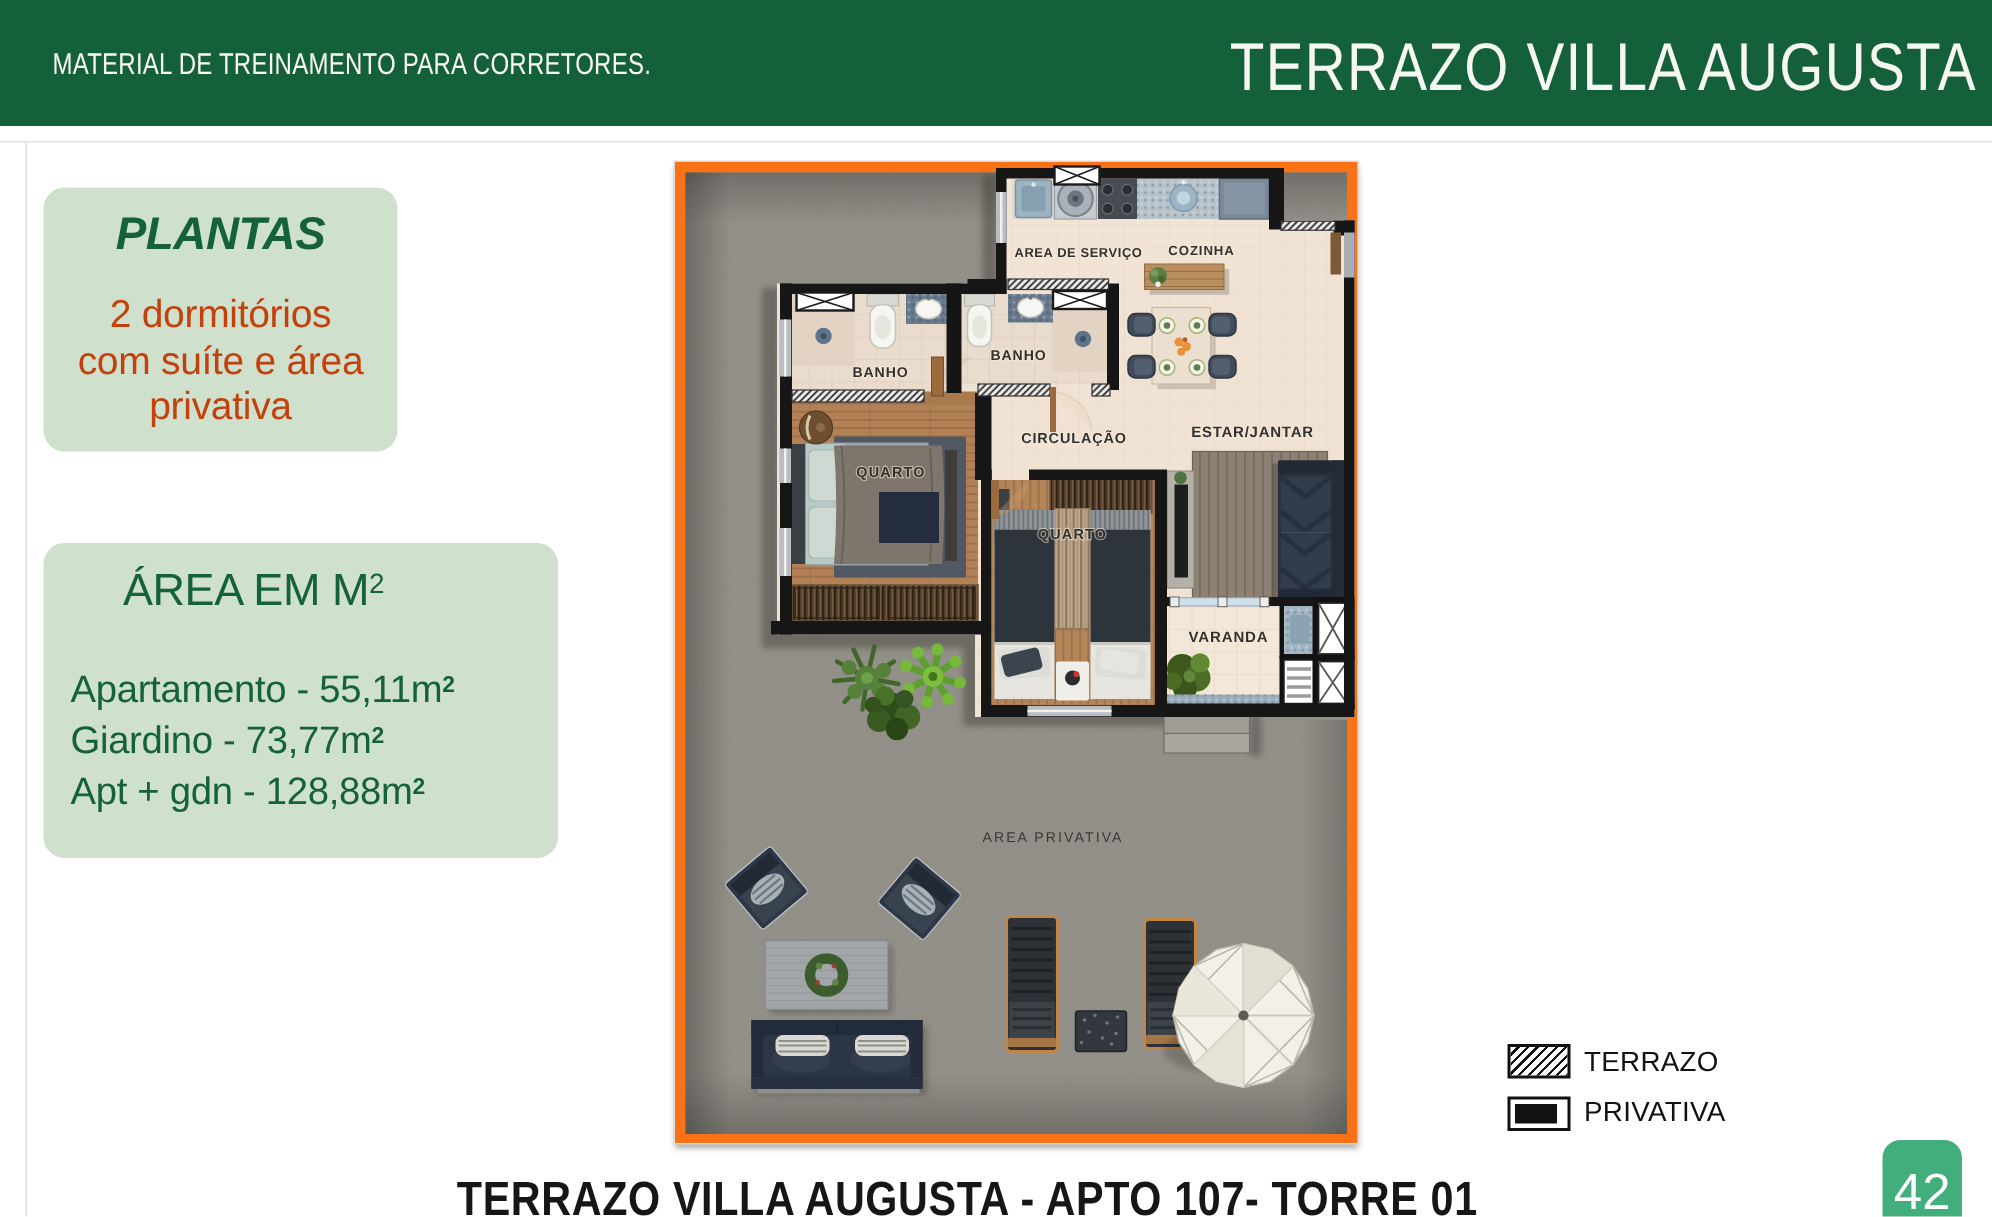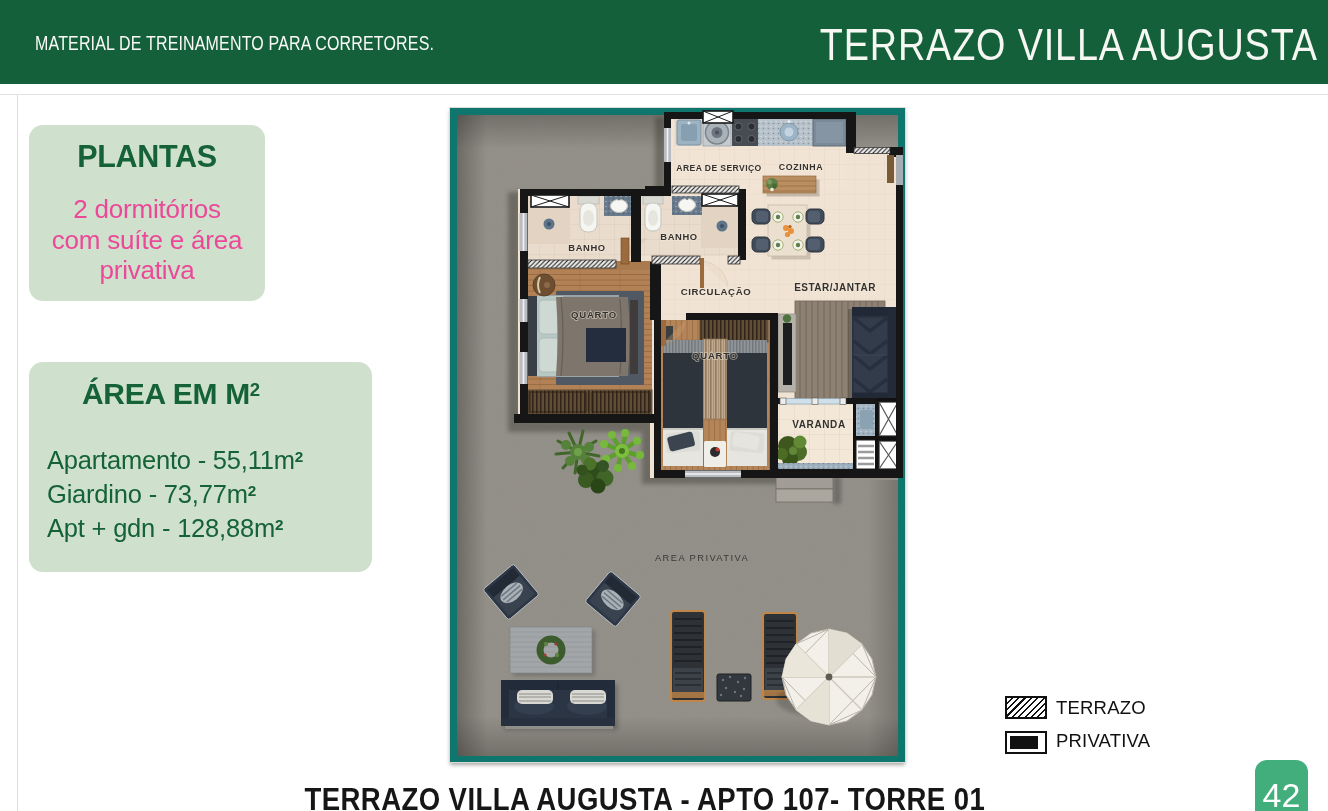--- a/index.html
+++ b/index.html
@@ -14,31 +14,31 @@
 <div class="abs" style="left:17px;top:95px;width:1px;height:716px;background:#dddddd;"></div>
 
 <div class="abs" style="left:0;top:0;width:1328px;height:84px;background:#14603a;"></div>
 
 <div class="abs" style="left:35px;top:32px;color:#fafaf7;font-size:20px;letter-spacing:0.2px;transform:scaleX(0.8);transform-origin:left center;">MATERIAL DE TREINAMENTO PARA CORRETORES.</div>
 
 <div class="abs" style="right:10px;top:19px;color:#f6f7f3;font-size:45px;font-weight:400;letter-spacing:1px;transform:scaleX(0.84);transform-origin:right center;">TERRAZO VILLA AUGUSTA</div>
 
 <div class="abs" style="left:29px;top:125px;width:236px;height:176px;background:#cfe0cc;border-radius:14px;"></div>
 
-<div class="abs" style="left:29px;top:139px;width:236px;text-align:center;color:#156238;font-size:30.5px;font-weight:bold;letter-spacing:-0.3px;">PLANTAS</div>
-
-<div class="abs" style="left:29px;top:194px;width:236px;text-align:center;color:#ec4899;font-size:26px;line-height:30.5px;letter-spacing:-0.2px;">2 dormitórios<br>com suíte e área<br>privativa</div>
+<div class="abs" style="left:29px;top:139px;width:236px;text-align:center;color:#156238;font-size:30.5px;font-weight:bold;letter-spacing:-0.3px;font-style:italic;">PLANTAS</div>
+
+<div class="abs" style="left:29px;top:194px;width:236px;text-align:center;color:#c2410c;font-size:26px;line-height:30.5px;letter-spacing:-0.2px;">2 dormitórios<br>com suíte e área<br>privativa</div>
 
 <div class="abs" style="left:29px;top:362px;width:343px;height:210px;background:#cfe0cc;border-radius:14px;"></div>
 
-<div class="abs" style="left:82px;top:377px;color:#156238;font-size:30px;font-weight:bold;letter-spacing:-0.3px;">ÁREA EM M<span style="font-size:0.62em;vertical-align:8px;">2</span></div>
+<div class="abs" style="left:82px;top:377px;color:#156238;font-size:30px;font-weight:normal;letter-spacing:-0.3px;">ÁREA EM M<span style="font-size:0.62em;vertical-align:8px;">2</span></div>
 
 <div class="abs" style="left:47px;top:442px;color:#156238;font-size:25.5px;line-height:30.8px;letter-spacing:-0.2px;">Apartamento - 55,11m<span style="font-size:0.6em;vertical-align:7px;font-weight:bold;">2</span><br>Giardino - 73,77m<span style="font-size:0.6em;vertical-align:7px;font-weight:bold;">2</span><br>Apt + gdn - 128,88m<span style="font-size:0.6em;vertical-align:7px;font-weight:bold;">2</span></div>
 
-<div id="planbox" class="abs" style="left:450px;top:108px;width:455px;height:654px;background:#0f766e;box-shadow:0 3px 4px rgba(0,0,0,0.35);outline:1px solid #dddbd7;">
+<div id="planbox" class="abs" style="left:450px;top:108px;width:455px;height:654px;background:#f97316;box-shadow:0 3px 4px rgba(0,0,0,0.35);outline:1px solid #dddbd7;">
 <svg width="455" height="654" viewBox="450 108 455 654">
 <defs>
   <pattern id="patHatch" width="4.5" height="4.5" patternUnits="userSpaceOnUse">
     <rect width="4.5" height="4.5" fill="#f0efed"></rect>
     <path d="M-1,1 l2,-2 M0,4.5 l4.5,-4.5 M3.5,5.5 l2,-2" stroke="#1c1c1c" stroke-width="1.1"></path>
   </pattern>
   <pattern id="patTile" width="15" height="15" patternUnits="userSpaceOnUse">
     <path d="M15,0 V15 H0" fill="none" stroke="rgba(150,120,90,0.25)" stroke-width="0.8"></path>
   </pattern>
   <pattern id="patWoodH" width="40" height="5.5" patternUnits="userSpaceOnUse">

